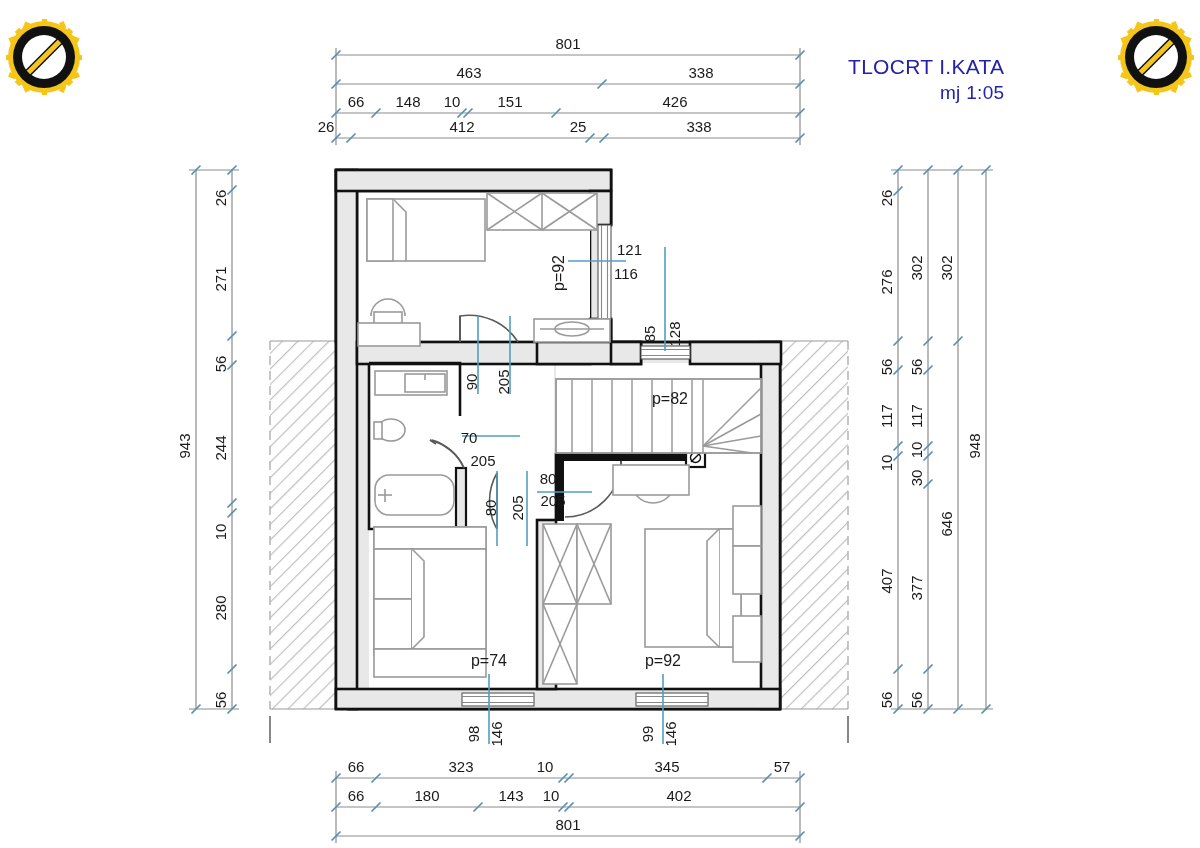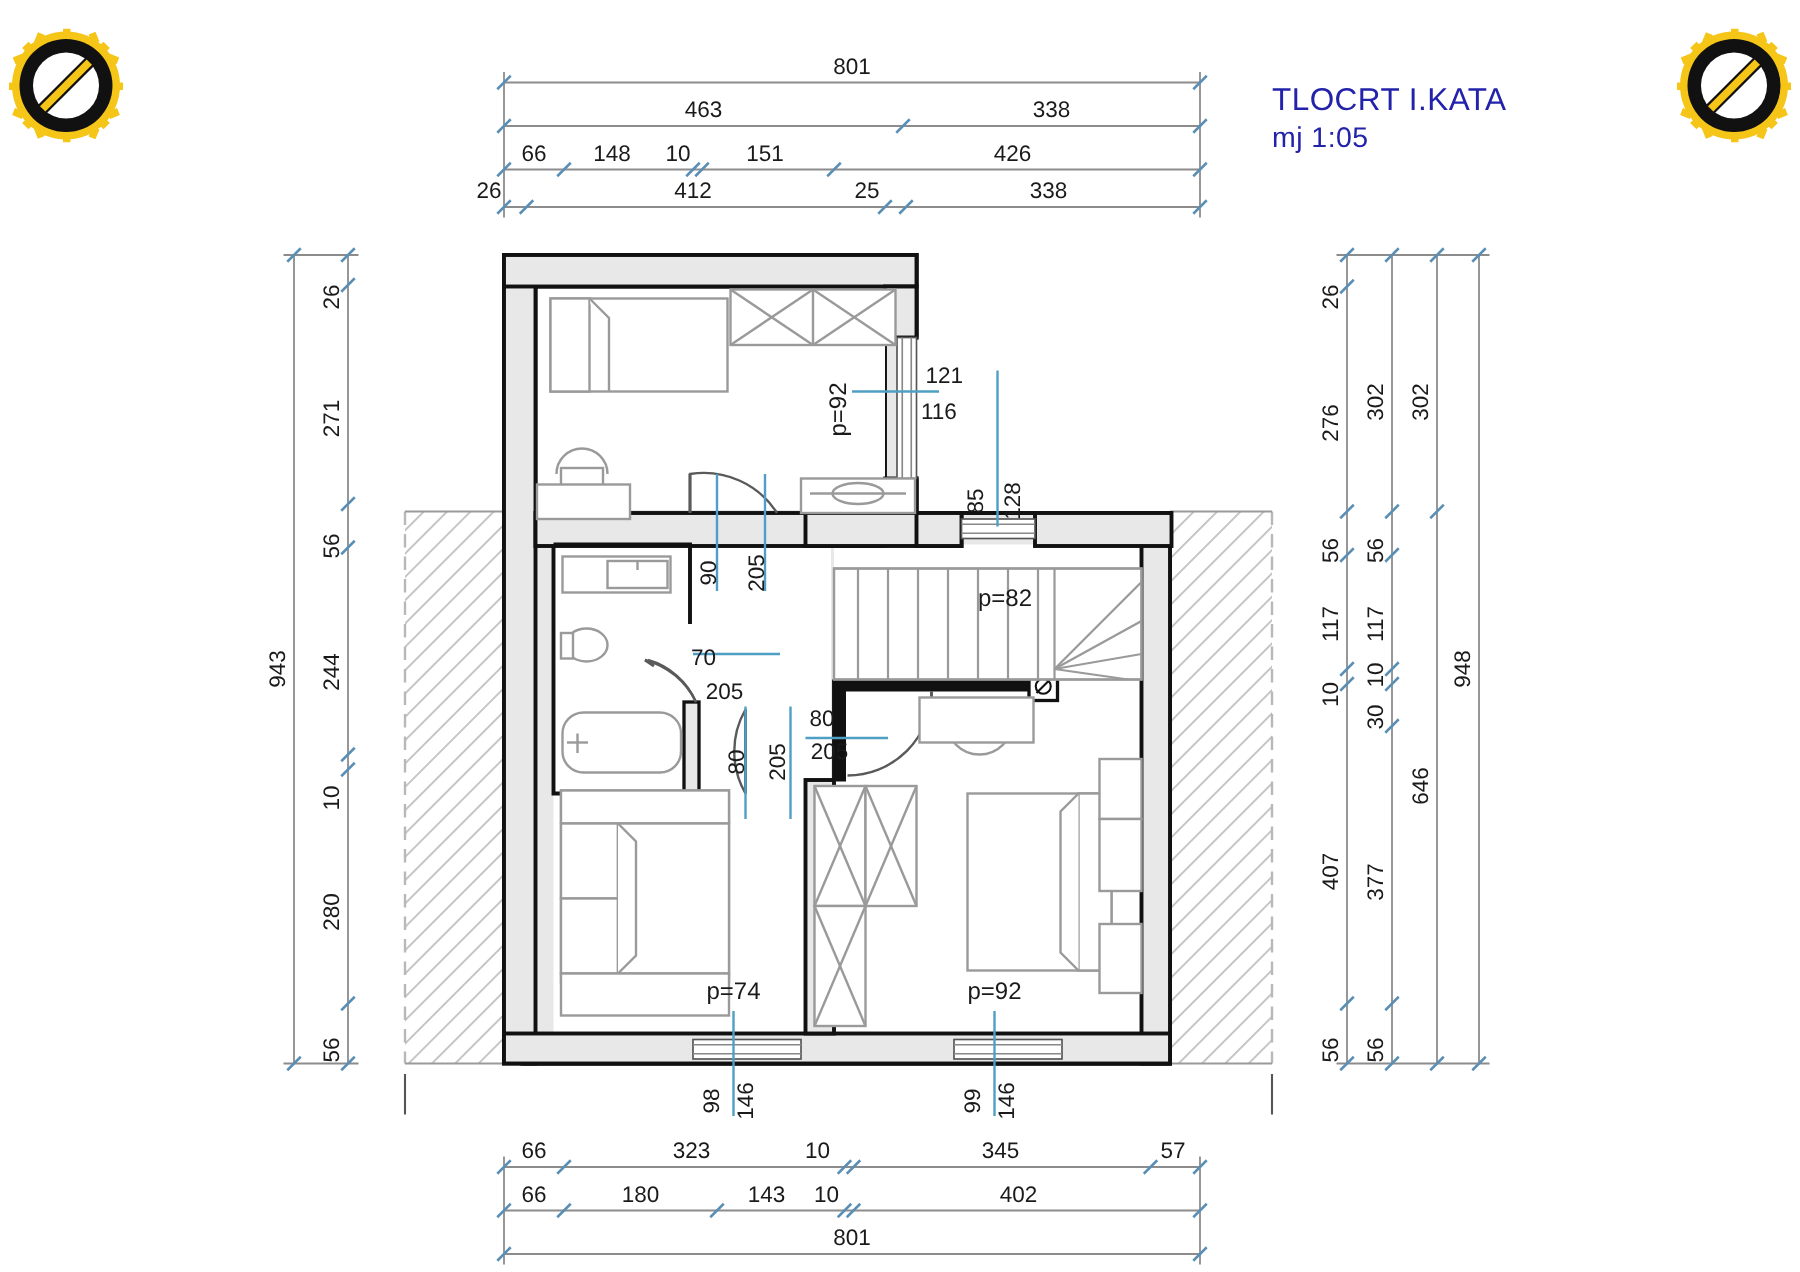--- a/index.html
+++ b/index.html
@@ -2,21 +2,21 @@
 <html><head>
 <meta charset="utf-8">
 <style>
   html,body{margin:0;padding:0;background:#ffffff;}
   body{width:1200px;height:848px;position:relative;overflow:hidden;
        font-family:"Liberation Sans","DejaVu Sans",sans-serif;color:#1a1a1a;}
   #stage{position:absolute;left:0;top:16px;width:1084px;height:848px;}
   svg.plan{position:absolute;left:0;top:0;width:1200px;height:848px;display:block;}
 
   .title{position:absolute;left:848px;top:38px;color:#2222aa;
-         font-size:21px;line-height:26px;letter-spacing:.3px;white-space:nowrap;}
+         font-size:21px;line-height:26px;letter-spacing:.3px;white-space:nowrap;text-align:right;}
   .title .sub{font-size:19px;}
 
   .badge{position:absolute;width:76px;height:76px;}
   .badge.tl{left:6px;top:3px;}
   .badge.tr{left:1118px;top:3px;}
 </style>
 </head>
 <body>
 
 <div id="stage">

